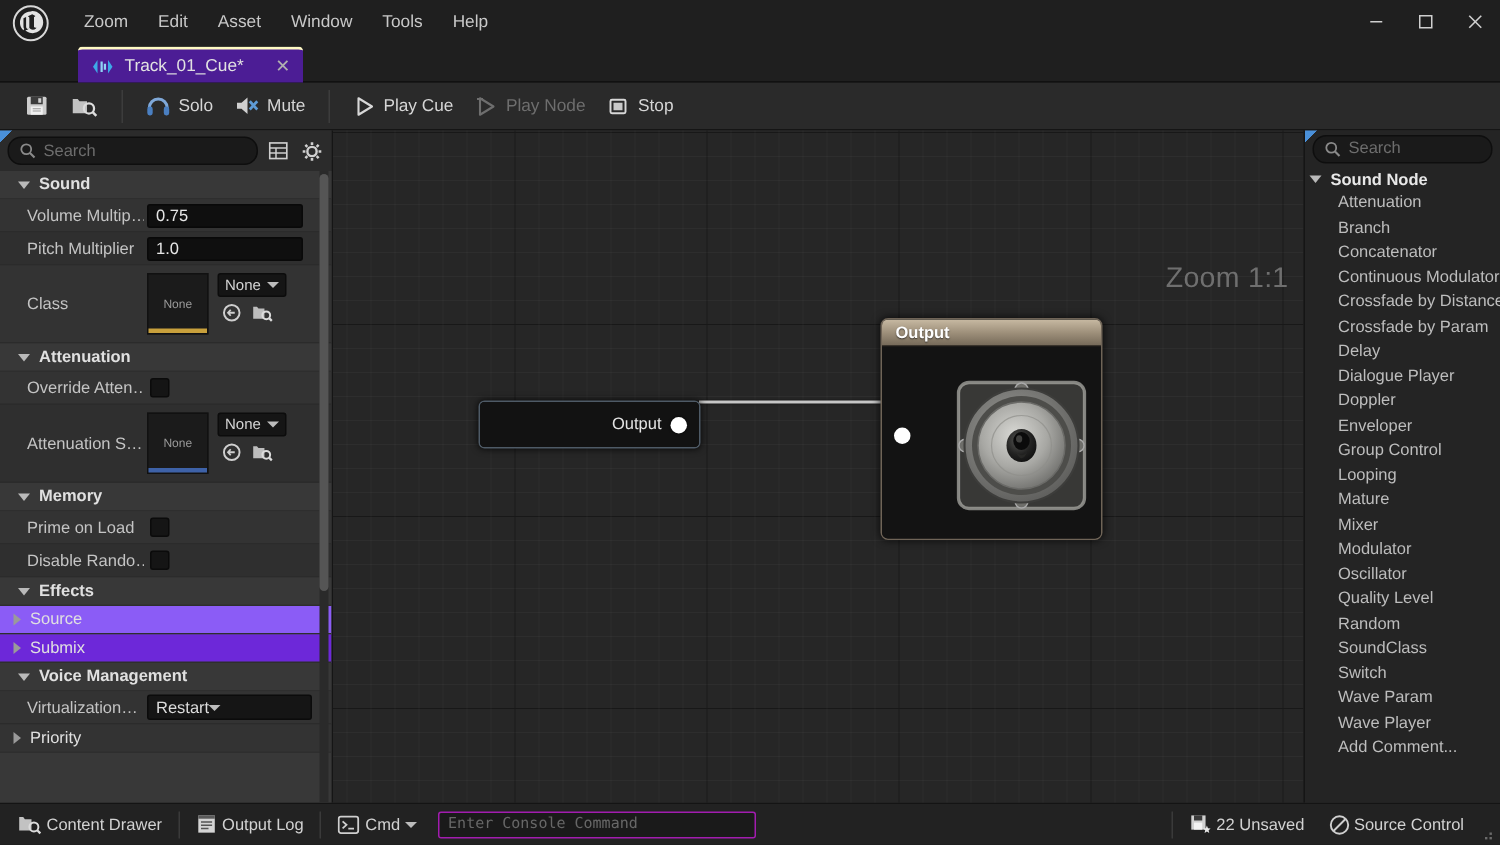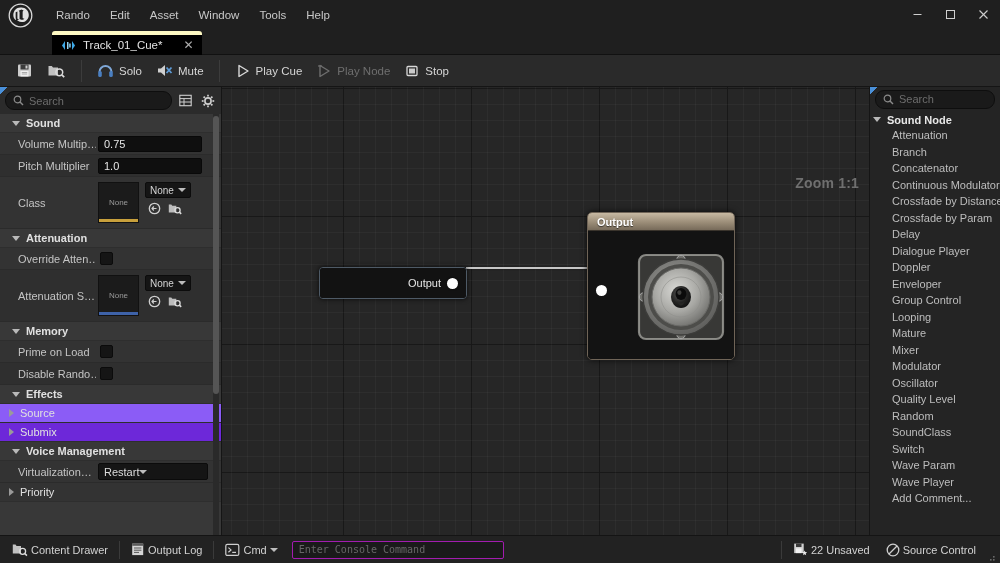--- a/index.html
+++ b/index.html
@@ -54,27 +54,27 @@
     display: flex; align-items: flex-end;
     padding-left: 52px;
     position: relative;
   }
   .tabrow::after {
     content:''; position:absolute; left:0; right:0; bottom:0; height:1px;
     background:#111;
   }
   .asset-tab {
     height: 24px;
-    background: #000000;
+    background: #4c1d95;
     display: flex; align-items: center;
     padding: 0 7px 0 9px;
     border-top-left-radius: 3px; border-top-right-radius: 3px;
     position: relative; z-index: 2;
     min-width: 150px;
-    border-top: 4px solid #fef9c3;
+    border-top: 2px solid #fef9c3;
   }
   .tab-icon { width: 15px; height: 15px; margin-right: 7px; flex:0 0 15px; }
   .tab-label { font-size: 11.5px; color: #e2e2e2; flex: 1; white-space: nowrap; }
   .tab-close {
     font-size: 12px; color: #b0b0b0; margin-left: 16px;
     width: 13px; text-align: center; line-height: 10px;
   }
 
   
   .toolbar {
@@ -202,21 +202,21 @@
     background-image:
       linear-gradient(to right, rgba(255,255,255,0.030) 1px, transparent 1px),
       linear-gradient(to bottom, rgba(255,255,255,0.030) 1px, transparent 1px),
       linear-gradient(to right, rgba(0,0,0,0.55) 1px, transparent 1px),
       linear-gradient(to bottom, rgba(0,0,0,0.55) 1px, transparent 1px);
     background-size: 16px 16px, 16px 16px, 128px 128px, 128px 128px;
     background-position: -7px 1px, -7px 1px, -7px 1px, -7px 1px;
   }
   .zoom-label {
     position: absolute; right: 10px; top: 88px;
-    font-size: 14px; color: #6f6f6f; font-weight: bold;
+    font-size: 19px; color: #6f6f6f; font-weight: normal;
     letter-spacing: 0.2px;
   }
 
   
   .node { position: absolute; }
   .node-wave {
     left: 97px; top: 180px;
     width: 148px;
     border-radius: 4px;
     background: #0d0d0d;
@@ -336,21 +336,21 @@
 <div class="app">
 
   <div class="titlebar">
     <div class="ue-logo">
       <svg width="25" height="25" viewBox="0 0 25 25">
         <circle cx="12.5" cy="12.5" r="11.3" fill="none" stroke="#d8d8d8" stroke-width="1.3"></circle>
         <path d="M12.5 4.6 C8.2 4.6 5.3 8.1 5.3 12.1 c0 2.2 0.9 3.9 2.3 5.0 l0.55 -0.7 c-0.35 -0.5 -0.5 -1.1 -0.5 -1.9 l0 -5.3 l1.75 -0.8 l0 6.5 c0 0.85 0.5 1.35 1.15 1.35 c0.4 0 0.75 -0.2 1.0 -0.45 l0 -7.15 l-0.95 -0.9 l2.9 -1.3 l2.1 1.15 l-0.95 0.85 l0 6.6 c0.5 0.45 1.1 0.6 1.7 0.45 c0 0 -0.7 1.35 -2.45 1.35 c-1.0 0 -1.7 -0.5 -2.1 -1.1 c-0.75 0.85 -1.75 1.35 -2.85 1.35 c0 0 1.9 2.0 4.85 2.0 c3.95 0 7.0 -3.2 7.0 -7.2 c0 -4.2 -3.2 -7.5 -7.3 -7.5 z" fill="#e2e2e2"></path>
       </svg>
     </div>
     <div class="menubar">
-      <div class="menu-item">Rando</div>
+      <div class="menu-item">Zoom</div>
       <div class="menu-item">Edit</div>
       <div class="menu-item">Asset</div>
       <div class="menu-item">Window</div>
       <div class="menu-item">Tools</div>
       <div class="menu-item">Help</div>
     </div>
     <div class="wincontrols">
       <div class="wbtn">
         <svg width="11" height="11" viewBox="0 0 11 11">
             <line x1="1.5" y1="5.5" x2="9.5" y2="5.5" stroke="#cfcfcf" stroke-width="1"></line>

